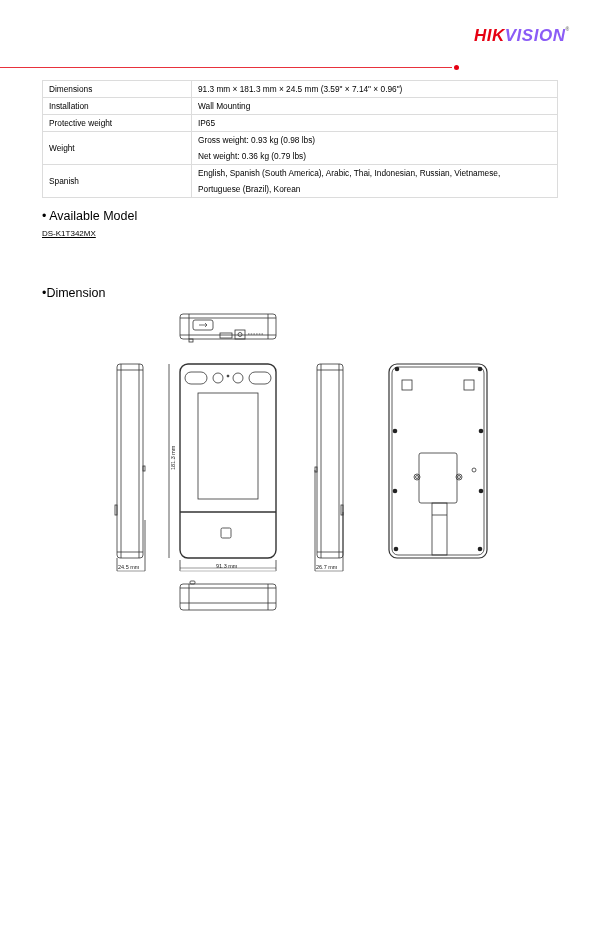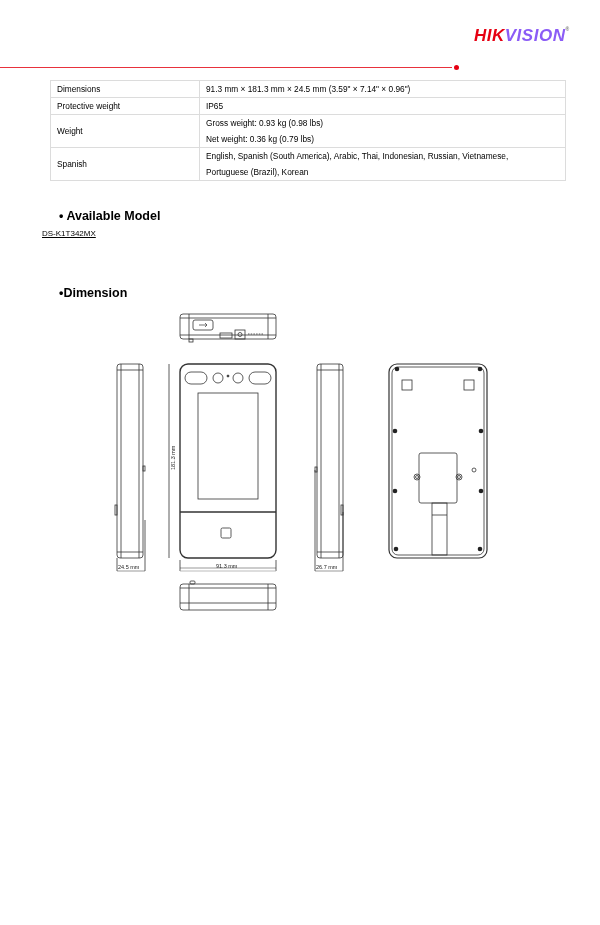--- a/index.html
+++ b/index.html
@@ -3,43 +3,49 @@
 <meta charset="utf-8">
 <style>
   html, body { margin:0; padding:0; background:#ffffff; }
   body { width:600px; height:925px; position:relative; overflow:hidden; font-family:"Liberation Sans", sans-serif; color:#000; }
   .logo { position:absolute; left:474px; top:26px; font-family:"Liberation Sans", sans-serif; font-weight:bold; font-style:italic; font-size:17px; letter-spacing:0.5px; }
   .logo .hik { color:#e60012;font-style:italic; }
   .logo .vis { color:#8b5cf6; }
   .logo .tm { font-size:5px; color:#777; vertical-align:top; font-style:normal; }
   .redline { position:absolute; left:0; top:67px; width:452px; height:1px; background:#e8323c; }
   .reddot { position:absolute; left:454px; top:65px; width:5px; height:5px; border-radius:50%; background:#e60012; }
-  table.spec { position:absolute; left:42px; top:80px; width:516px; border-collapse:collapse; font-size:8.3px;margin-left:8px; }
+  table.spec { position:absolute; left:42px; top:80px; width:516px; border-collapse:collapse; font-size:8.3px; }
   table.spec td { border:1px solid #dcdcdc; padding:0 6px; height:15px; vertical-align:middle; }
   table.spec td.k { width:136px; }
   table.spec td.v .line { height:16px; line-height:16px; }
-  .h2 { position:absolute; font-weight:bold; font-size:12.5px;margin-left:17px; }
+  .h2 { position:absolute; font-weight:normal; font-size:12.5px; }
   .model { position:absolute; left:42px; top:229px; font-size:8px;text-decoration:underline; }
   .draw { position:absolute; left:0; top:0; }
 </style>
 </head>
 <body>
 
 <div class="logo">
   <span class="hik">HIK</span><span class="vis">VISION</span><span class="tm">®</span>
 </div>
 <div class="redline"></div>
 <div class="reddot"></div>
 
 <table class="spec">
   <tbody>
       <tr>
     <td class="k">Dimensions</td>
     <td class="v">
           <div class="line">91.3 mm × 181.3 mm × 24.5 mm (3.59" × 7.14" × 0.96")</div>
+        </td>
+  </tr>
+  <tr>
+    <td class="k">Installation</td>
+    <td class="v">
+          <div class="line">Wall Mounting</div>
         </td>
   </tr>
   <tr>
     <td class="k">Protective weight</td>
     <td class="v">
           <div class="line">IP65</div>
         </td>
   </tr>
   <tr>
     <td class="k">Weight</td>

